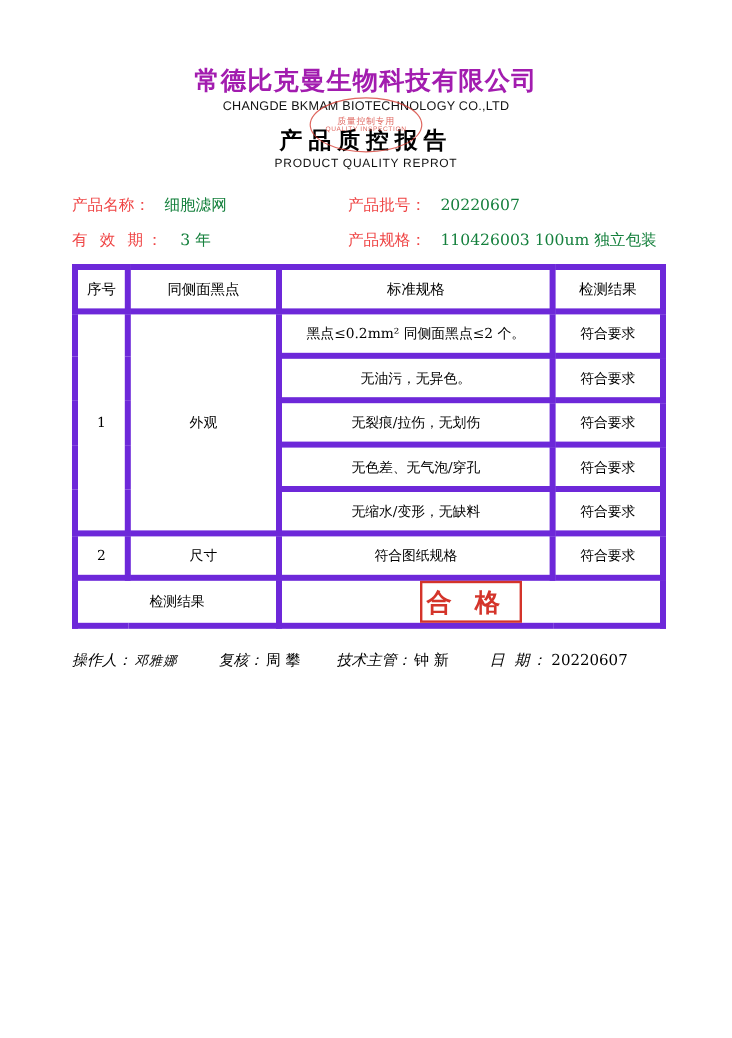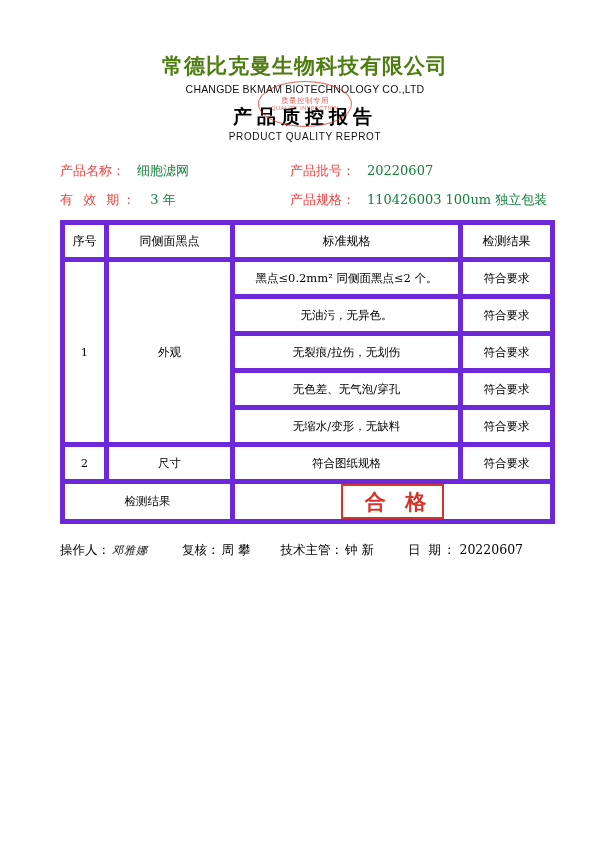--- a/index.html
+++ b/index.html
@@ -28,26 +28,26 @@
     top: 55px;
     width: 490px;
   }
 
   
   .company-block {
     text-align: center;
     position: relative;
   }
   .company-cn {
-    font-family: Liberation Mono, monospace;
+    font-family: Liberation Sans, sans-serif;
     font-size: 21px;
     font-weight: bold;
     letter-spacing: 1px;
     line-height: 1.25;
-    color: #4d7c0f;
+    color: #a21caf;
   }
   .company-en {
     font-size: 10.5px;
     letter-spacing: 0.2px;
     margin-top: 2px;
     color: #111;
   }
   .doc-title-cn {
     font-family: "DejaVu Serif", serif;
     font-size: 19px;
@@ -150,34 +150,34 @@
     padding-left: 26px;
   }
   .pass-stamp {
     display: inline-block;
     border: 2px solid #d4342a;
     color: #d4342a;
     font-family: "DejaVu Serif", serif;
     font-weight: bold;
     font-size: 21px;
     letter-spacing: 6px;
-    padding: 4px 10px 4px 22px;
+    padding: 4px 10px 4px 3px;
     line-height: 1.1;
   }
 
   
   .footer {
     margin-top: 18px;
     font-size: 12.5px;
     font-family: "DejaVu Serif", serif;
     display: flex;
     align-items: baseline;
   }
   .f-item { white-space: nowrap; display: flex; align-items: baseline; }
-  .f-label { color: #000; }
+  .f-label { color: #000; font-style: italic; }
   .f-value { margin-left: 2px; }
   .f-gap-1 { width: 34px; }
   .f-gap-2 { width: 30px; }
   .f-gap-3 { width: 34px; }
   .sig-script {
     font-family: "DejaVu Serif", serif;
     font-style: italic;
     font-size: 11px;
     letter-spacing: 1px;
     color: #111;

